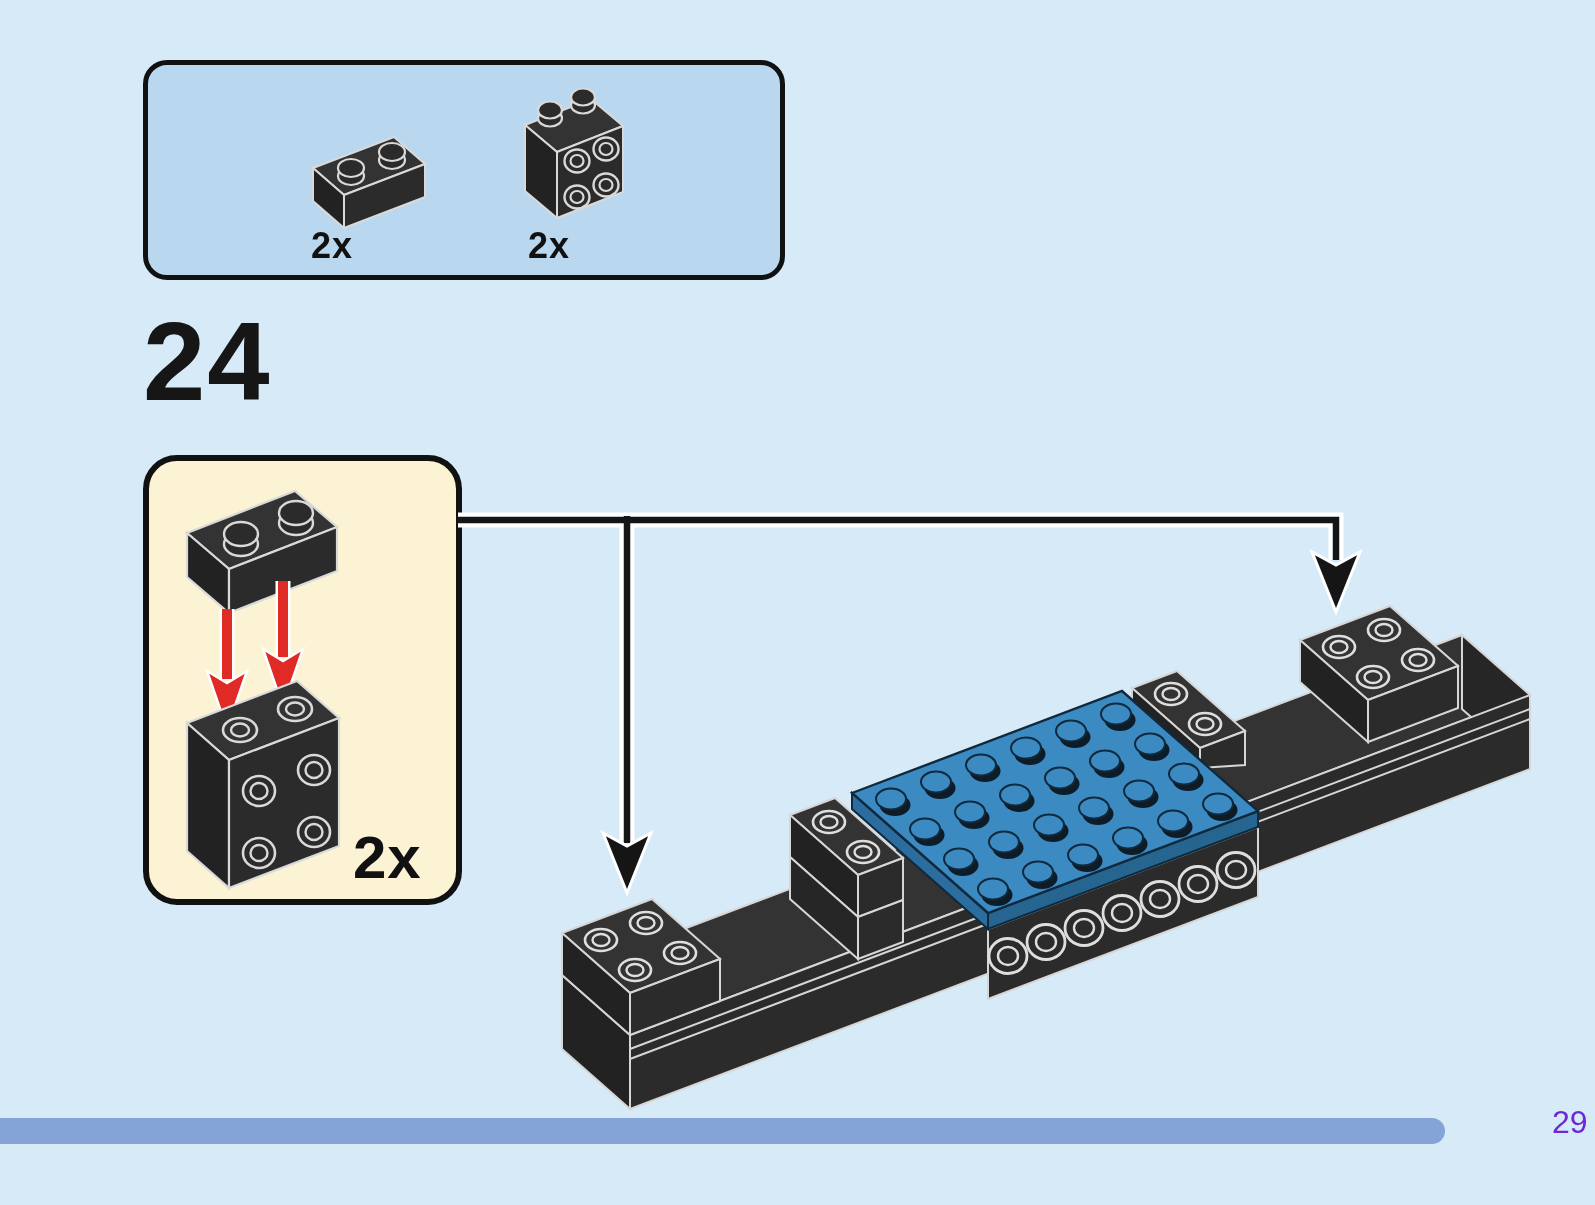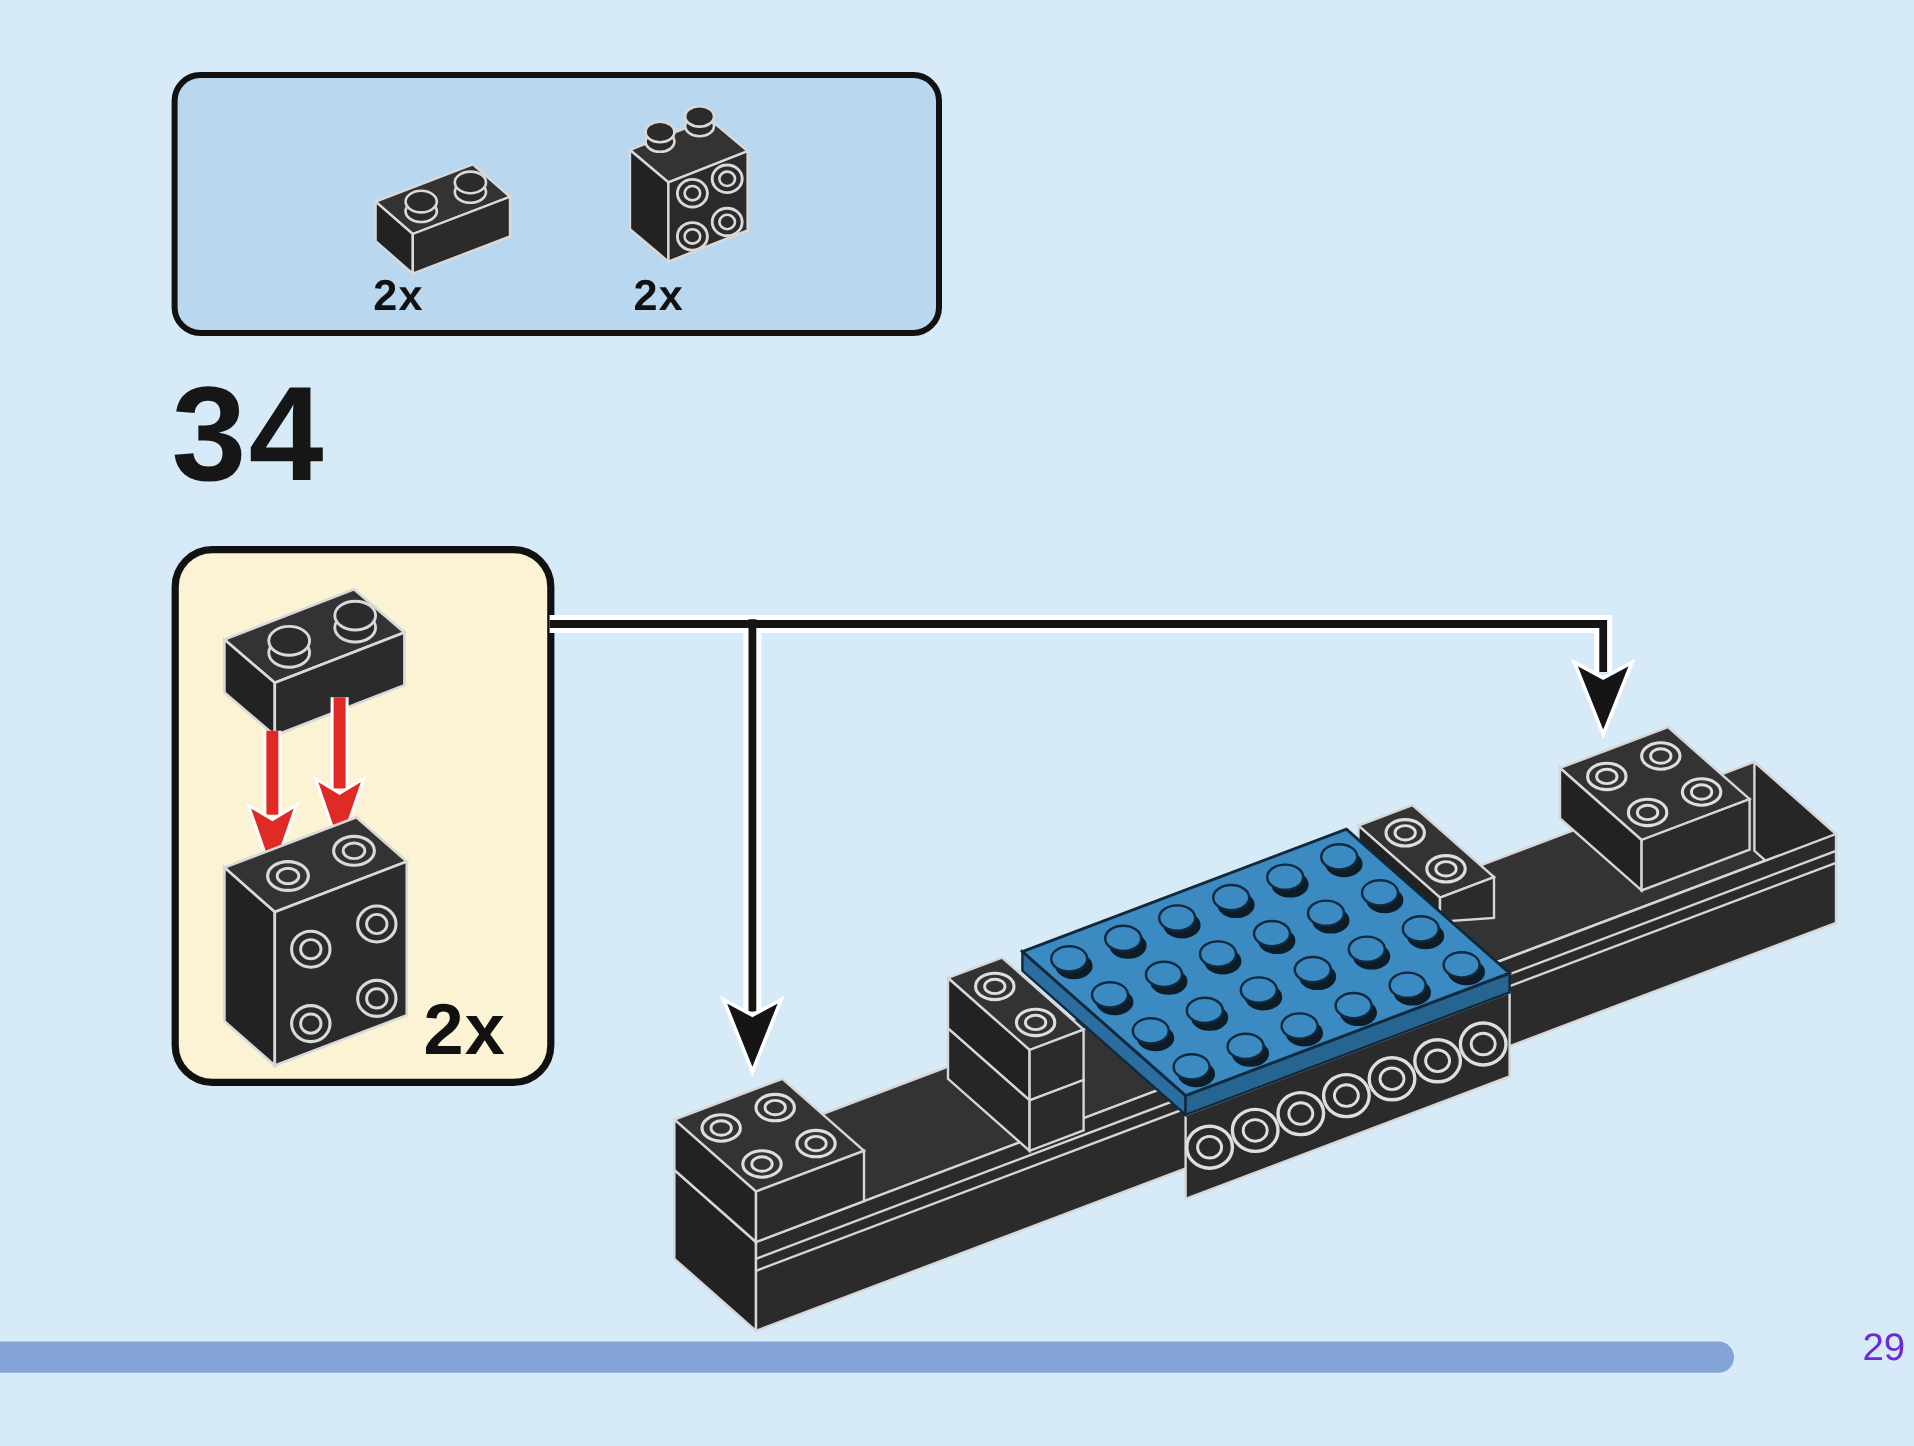--- a/index.html
+++ b/index.html
@@ -86,21 +86,21 @@
       <g transform="translate(601,185)">
           <ellipse rx="12.5" ry="11.5" fill="none" stroke="#d9d9d9" stroke-width="2.4"></ellipse>
           <ellipse rx="6.5" ry="6" fill="none" stroke="#d9d9d9" stroke-width="2.2"></ellipse>
         </g>
     </g>
   </svg>
   <span class="qty-label" style="left:163px;top:160px;">2x</span>
   <span class="qty-label" style="left:380px;top:160px;">2x</span>
 </div>
 
-<div class="abs step-number">34</div>
+<div class="abs step-number">24</div>
 
 <div class="abs callout-box">
   <svg width="307" height="438" viewBox="0 0 307 438">
 
     <g>
       <path d="M38,72 L146,30 L188,66 L80,108 Z" fill="#333" stroke="#d9d9d9" stroke-width="2.2"></path>
       <path d="M38,72 L80,108 L80,152 L38,116 Z" fill="#222" stroke="#d9d9d9" stroke-width="2.2"></path>
       <path d="M80,108 L188,66 L188,110 L80,152 Z" fill="#2b2b2b" stroke="#d9d9d9" stroke-width="2.2"></path>
       <ellipse cx="92" cy="83" rx="17" ry="12" fill="#2b2b2b" stroke="#d9d9d9" stroke-width="2.4"></ellipse>
       <ellipse cx="92" cy="73" rx="17" ry="12" fill="#2b2b2b" stroke="#d9d9d9" stroke-width="2.4"></ellipse>

